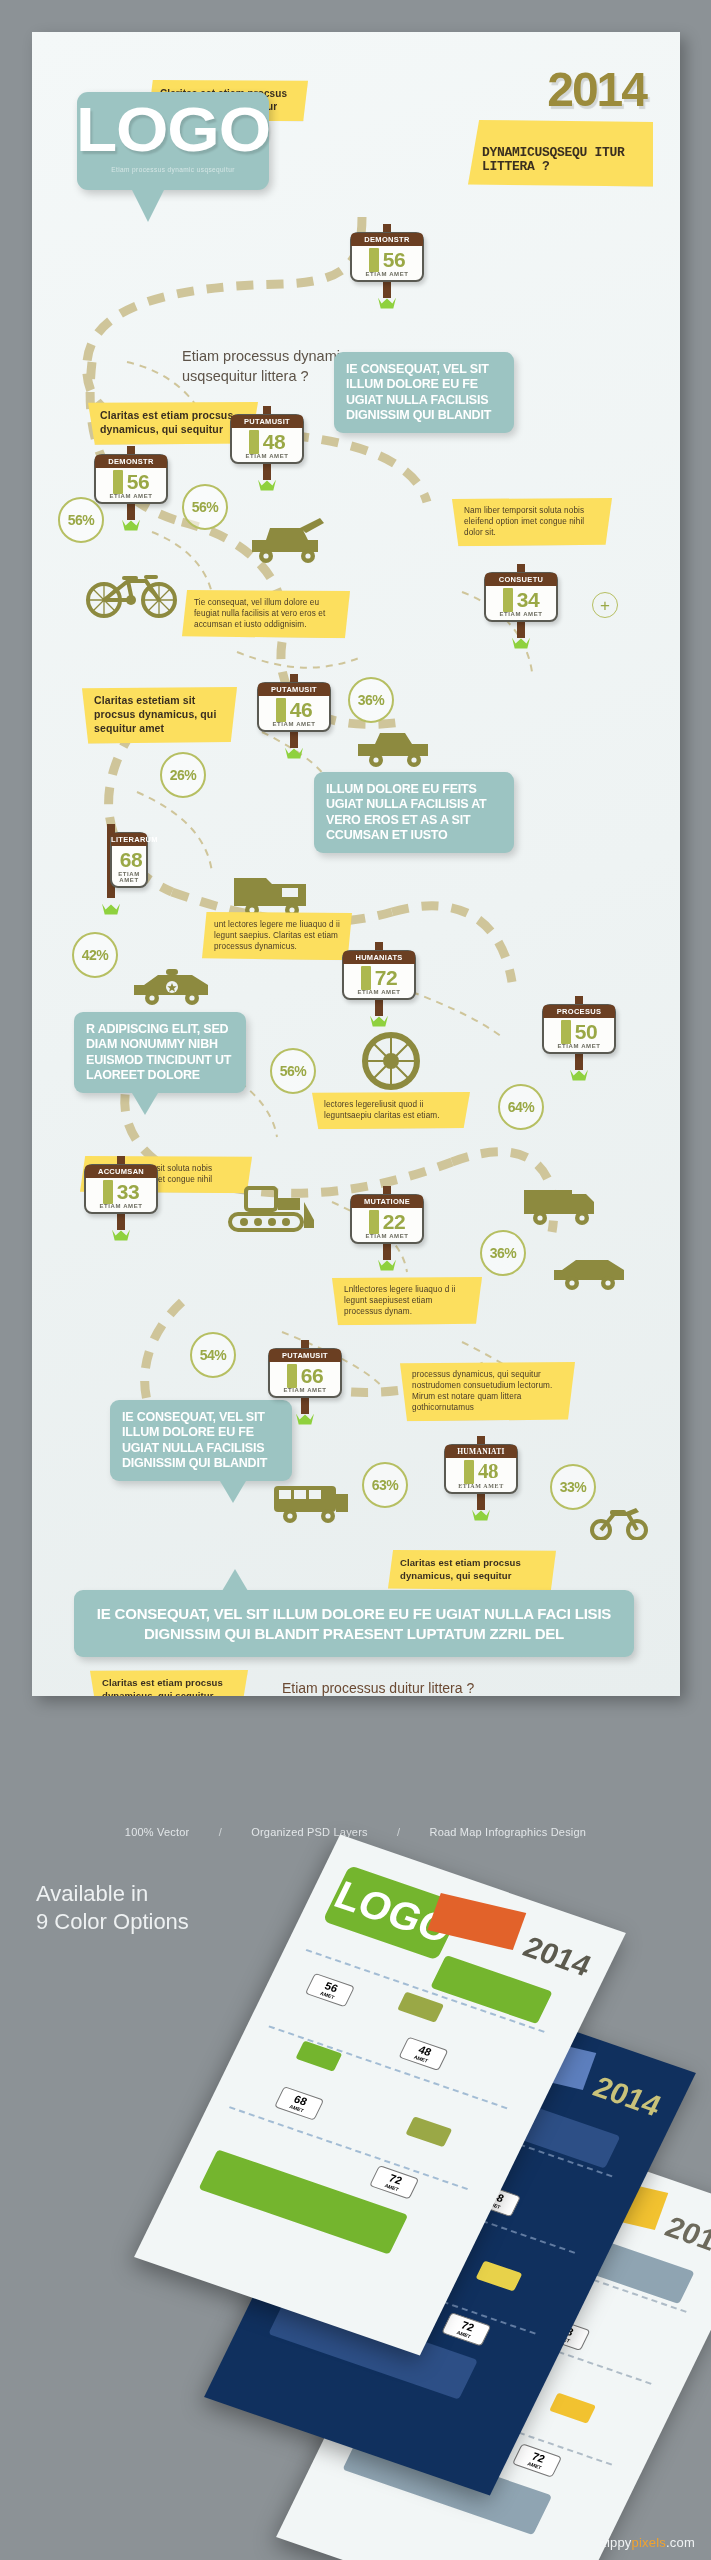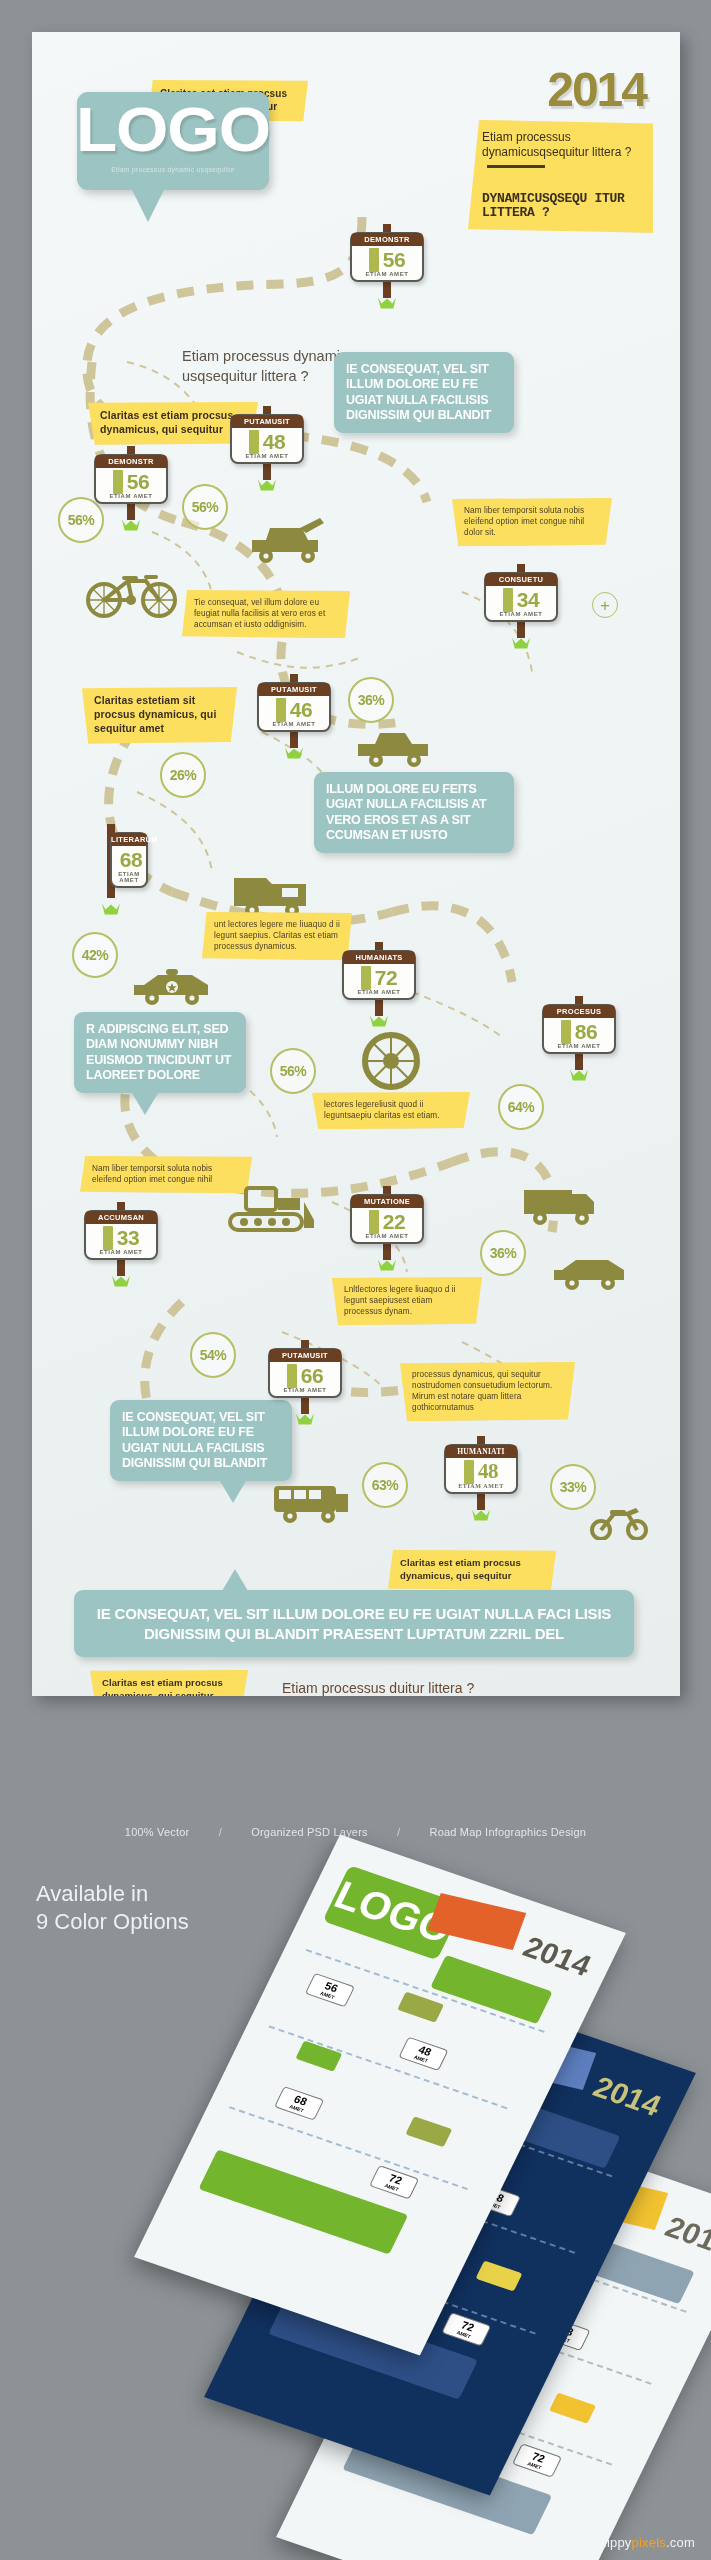--- a/index.html
+++ b/index.html
@@ -245,21 +245,20 @@
 
   <div id="logo-box">
     <div class="tail"></div>
     <div id="logo-word">LOGO</div>
     <div id="logo-sub">Etiam processus dynamic usqsequitur</div>
   </div>
 
   <div id="year">2014</div>
 
   <div id="head-yellow">
-    <div class="l1"><span>Etiam processus dynamicusqsequitur littera ?</span><span class="rule"></span></div>
     <div class="l2">DYNAMICUSQSEQU ITUR LITTERA ?</div>
   </div>
 
   <div class="sign" style="left:318px; top:200px;">
     <div class="post"></div>
     <div class="plate">
       <div class="cap">DEMONSTR</div>
       <div class="row">
           <div class="bar"></div>
         <div class="num">56</div>
@@ -453,21 +452,21 @@
       </g>
     </svg>
   </div>
 
   <div class="sign" style="left:510px; top:972px;">
     <div class="post"></div>
     <div class="plate">
       <div class="cap">PROCESUS</div>
       <div class="row">
           <div class="bar"></div>
-        <div class="num">86</div>
+        <div class="num">50</div>
         </div>
       <div class="sub">ETIAM  AMET</div>
     </div>
     <div class="foot"></div>
   </div>
 
   <div class="yellow small skewR" style="left:280px; top:1060px; width:158px;">lectores legereliusit quod ii leguntsaepiu claritas est etiam.</div>
 
   <div class="pct" style="left:466px; top:1052px;">64%</div>
 
@@ -503,21 +502,21 @@
     <svg width="82" height="46" viewBox="0 0 82 46" fill="#8d8a3f">
       <path d="M4 32h48V8H4z"></path>
         <path d="M52 32h22V20l-8-8h-14z"></path>
       <circle cx="20" cy="36" r="7"></circle>
         <circle cx="62" cy="36" r="7"></circle>
       <circle cx="20" cy="36" r="2.6" fill="#eef3f3"></circle>
         <circle cx="62" cy="36" r="2.6" fill="#eef3f3"></circle>
     </svg>
   </div>
 
-  <div class="sign" style="left:52px; top:1178px;">
+  <div class="sign" style="left:52px; top:1132px;">
     <div class="post"></div>
     <div class="plate">
       <div class="cap">ACCUMSAN</div>
       <div class="row">
           <div class="bar"></div>
         <div class="num">33</div>
         </div>
       <div class="sub">ETIAM  AMET</div>
     </div>
     <div class="foot"></div>

